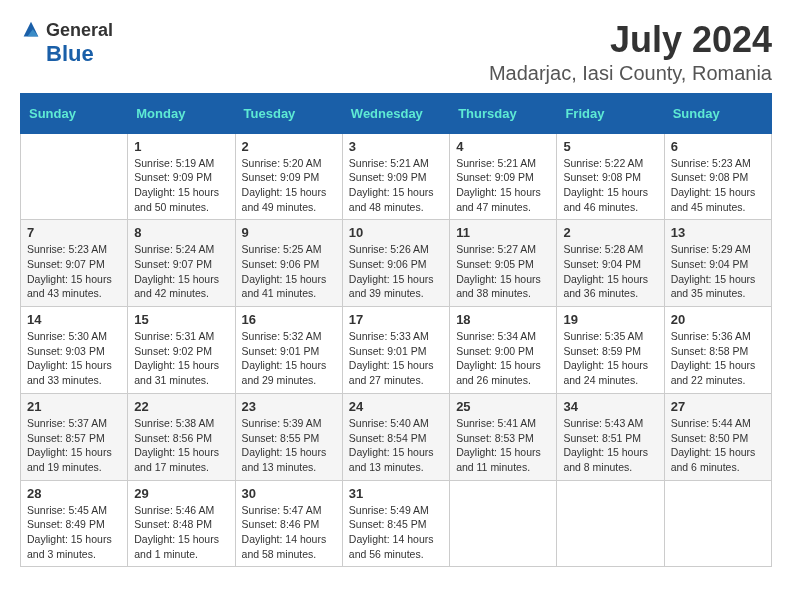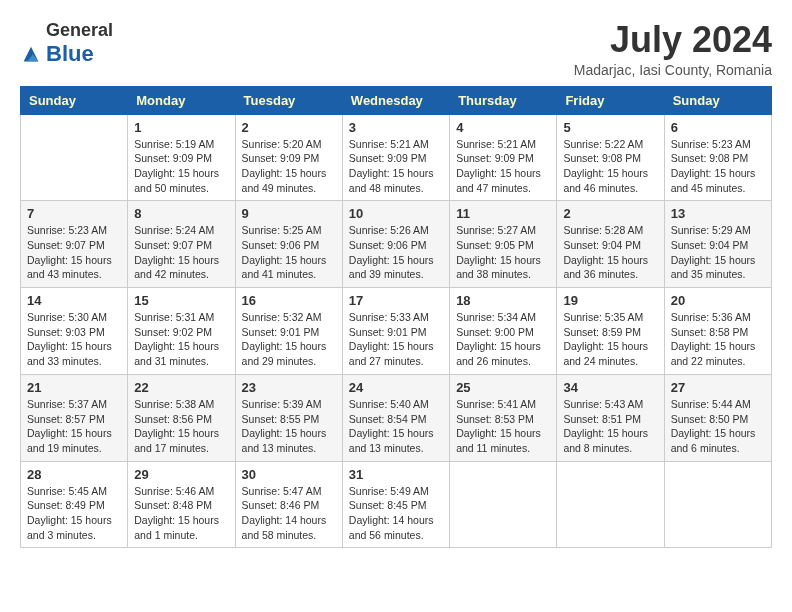--- a/index.html
+++ b/index.html
@@ -11,21 +11,21 @@
       padding: 20px;
     }
     .header {
       display: flex;
       justify-content: space-between;
       align-items: flex-start;
       margin-bottom: 8px;
     }
     .logo {
       display: flex;
-      align-items: flex-end;
+      align-items: flex-start;
       gap: 4px;
     }
     .logo-text-general {
       font-size: 18px;
       font-weight: bold;
       color: #333;
     }
     .logo-text-blue {
       font-size: 22px;
       font-weight: bold;
@@ -38,35 +38,35 @@
     .title-section {
       text-align: right;
     }
     .month-title {
       font-size: 36px;
       font-weight: bold;
       color: #333;
       line-height: 1.1;
     }
     .location {
-      font-size: 14px;
+      font-size: 20px;
       color: #555;
       margin-top: 2px;
     }
     .calendar {
       width: 100%;
       border-collapse: collapse;
       border: 1px solid #ccc;
     }
     .calendar th {
       background: #1a5fa8;
-      color: #fef9c3;
+      color: #5eead4;
       font-size: 13px;
       font-weight: bold;
-      padding: 6px 8px;
+      padding: 12px 8px;
       text-align: left;
       border: 1px solid #1a5fa8;
     }
     .calendar td {
       border: 1px solid #ccc;
       vertical-align: top;
       padding: 5px 6px;
       width: calc(100% / 7);
       min-height: 80px;
     }

